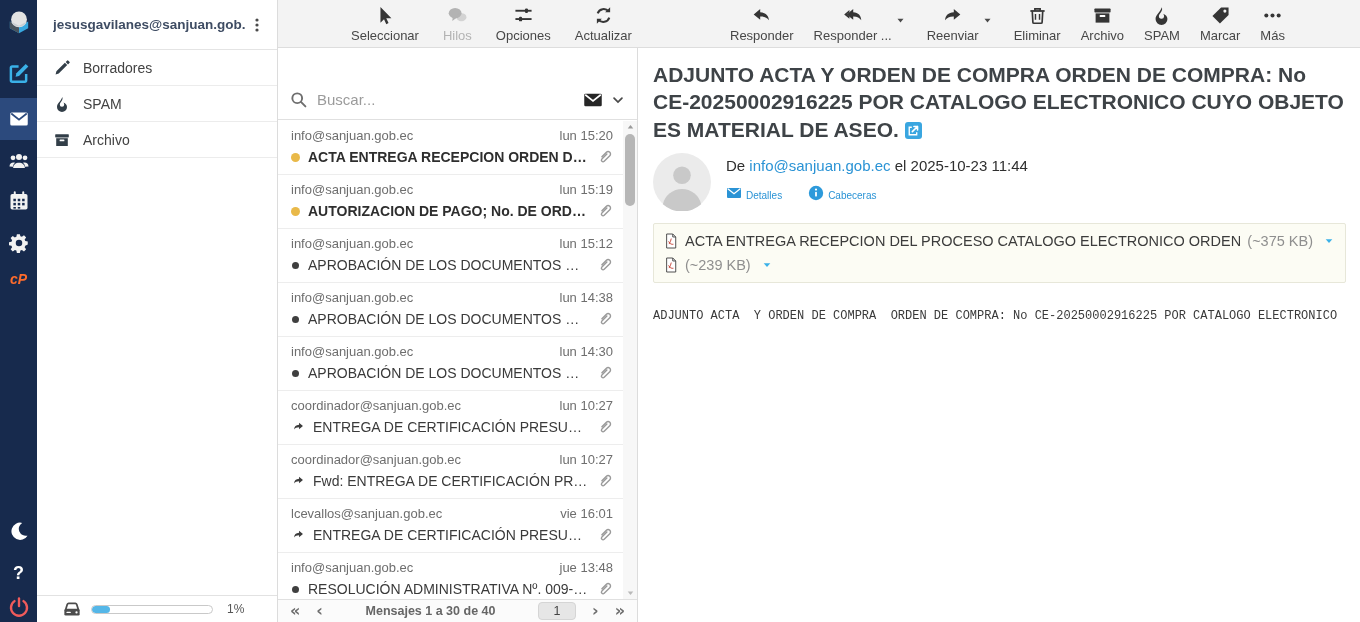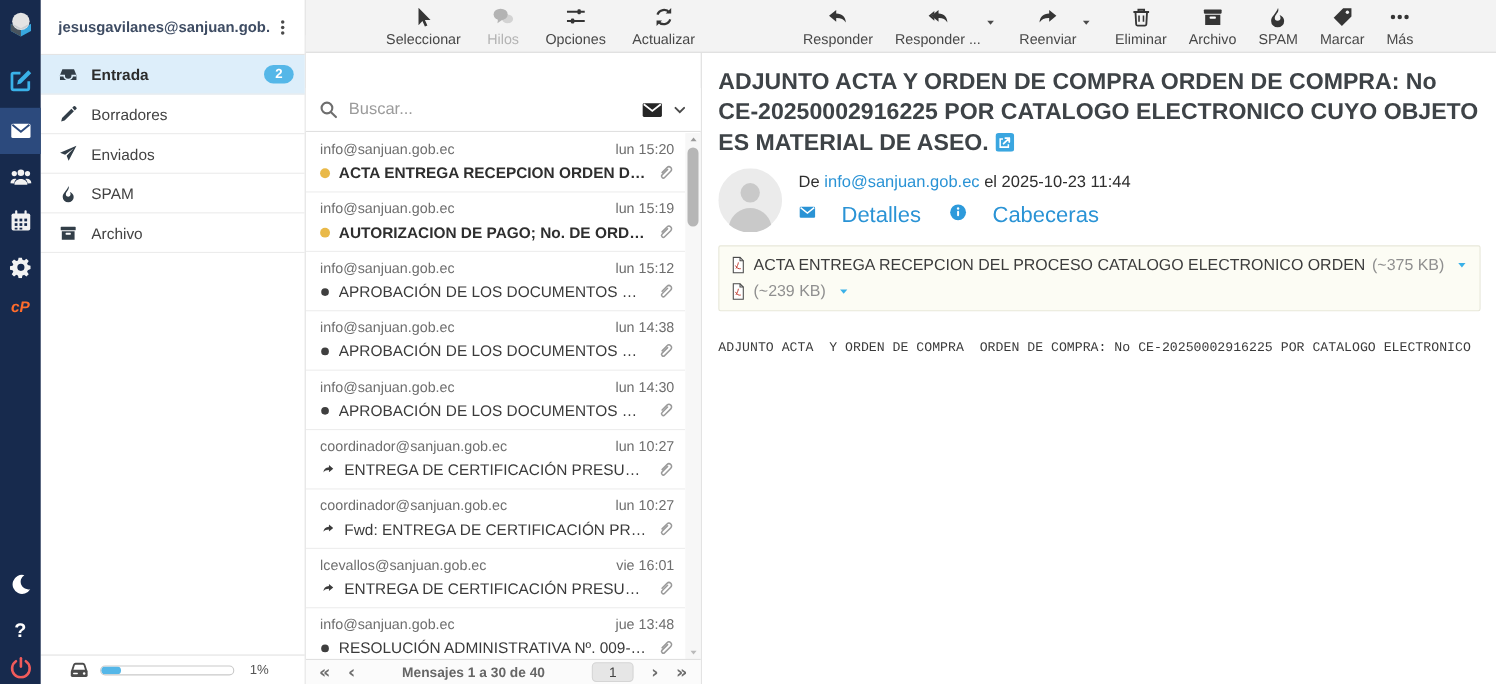--- a/index.html
+++ b/index.html
@@ -119,21 +119,21 @@
   #subject{margin:13px 14px 4px 14px;max-width:706px;font-size:21px;font-weight:bold;color:#3e4347;line-height:1.3;}
   #ext-link{display:inline-block;width:17px;height:17px;vertical-align:-2px;margin-left:6px;cursor:pointer;}
   #ext-link svg{width:17px;height:17px;}
   #sender-block{display:flex;margin:10px 14px 0 14px;gap:15px;}
   #avatar{width:58px;height:58px;flex:none;}
   #avatar svg{width:58px;height:58px;}
   #sender-info{padding-top:4px;}
   #from-line{font-size:15px;color:#2f2f2f;}
   #from-line a{color:var(--link);text-decoration:none;cursor:pointer;}
   #meta-links{display:flex;align-items:center;gap:26px;margin-top:11px;}
-  .meta-link{display:flex;align-items:flex-start;gap:23px;color:var(--link);font-size:20px;cursor:pointer;}
+  .meta-link{display:flex;align-items:flex-end;gap:4px;color:var(--link);font-size:10px;cursor:pointer;}
   .meta-link .ic svg{width:16px;height:16px;}
   #attach-box{margin:12px 14px 0 14px;border:1px solid #e7e7d9;background:#fcfcf4;
               border-radius:2px;padding:5px 10px;}
   .attach-row{display:flex;align-items:center;gap:7px;padding:4px 0;font-size:14.5px;color:#3c3c3c;cursor:pointer;}
   .attach-ic svg{width:14px;height:16px;}
   .attach-name{white-space:nowrap;overflow:hidden;}
   .attach-size{color:#8f8f8f;white-space:nowrap;}
   .attach-caret{color:var(--accent);margin-left:3px;cursor:pointer;}
   .attach-caret svg{width:12px;height:12px;}
   .mailbody{margin:24px 14px;font-family:"Liberation Mono","DejaVu Sans Mono",monospace;
@@ -219,45 +219,27 @@
     <div id="account-email" data-name="account-email">jesusgavilanes@sanjuan.gob....</div>
     <div id="account-menu" data-name="kebab-menu-icon">
       <svg viewBox="0 0 16 16" fill="currentColor">
           <circle cx="8" cy="3" r="1.6"></circle>
           <circle cx="8" cy="8" r="1.6"></circle>
           <circle cx="8" cy="13" r="1.6"></circle>
         </svg>
     </div>
   </div>
   <div id="folder-list" data-name="folder-list">
-      <div class="folder active" data-name="sidebar-item-entrada">
-        <span class="ic " data-name="inbox-icon">
-          <svg viewBox="0 0 16 16" fill="currentColor">
-            <path d="M2.7 3h10.6l2.2 5.4v4.4H.5V8.4z"></path>
-            <path d="M.5 8.7h3.8a3.7 3.7 0 0 0 7.4 0h3.8" fill="none" stroke="#ddeefa" stroke-width="1.5"></path>
-          </svg>
-        </span>
-        <span class="flabel" data-name="folder-label">Entrada</span>
-        <span class="badge" data-name="unread-badge">2</span>
-      </div>
       <div class="folder" data-name="sidebar-item-borradores">
         <span class="ic " data-name="pencil-icon">
           <svg viewBox="0 0 16 16" fill="currentColor">
             <path d="M1.6 14.4l.8-3.1 8.5-8.5 2.3 2.3-8.5 8.5zM11.7 2 13 .7a1 1 0 0 1 1.4 0l1 1a1 1 0 0 1 0 1.4L14 4.4z"></path>
           </svg>
         </span>
         <span class="flabel" data-name="folder-label">Borradores</span>
-      </div>
-      <div class="folder" data-name="sidebar-item-enviados">
-        <span class="ic " data-name="paper-plane-icon">
-          <svg viewBox="0 0 16 16" fill="currentColor">
-            <path d="M15.5.5.6 6.9l4.6 1.8L12.8 3 6.6 9.5l1.8 4.6z"></path>
-          </svg>
-        </span>
-        <span class="flabel" data-name="folder-label">Enviados</span>
       </div>
       <div class="folder" data-name="sidebar-item-spam">
         <span class="ic " data-name="fire-icon">
           <svg viewBox="0 0 16 16" fill="currentColor">
             <path d="M8.3 1.1c.8 2.3-.4 3.6-1.4 4.9-.6.8-1.1 1.6-1.1 2.5a2.2 2.2 0 0 0 4.4.2c0-.8-.3-1.5-.7-2.2 2 .8 3.5 2.4 3.5 4.5a5 5 0 0 1-10 0c0-3.6 3.4-4.9 5.3-9.9z"></path>
           </svg>
         </span>
         <span class="flabel" data-name="folder-label">SPAM</span>
       </div>
       <div class="folder" data-name="sidebar-item-archivo">

